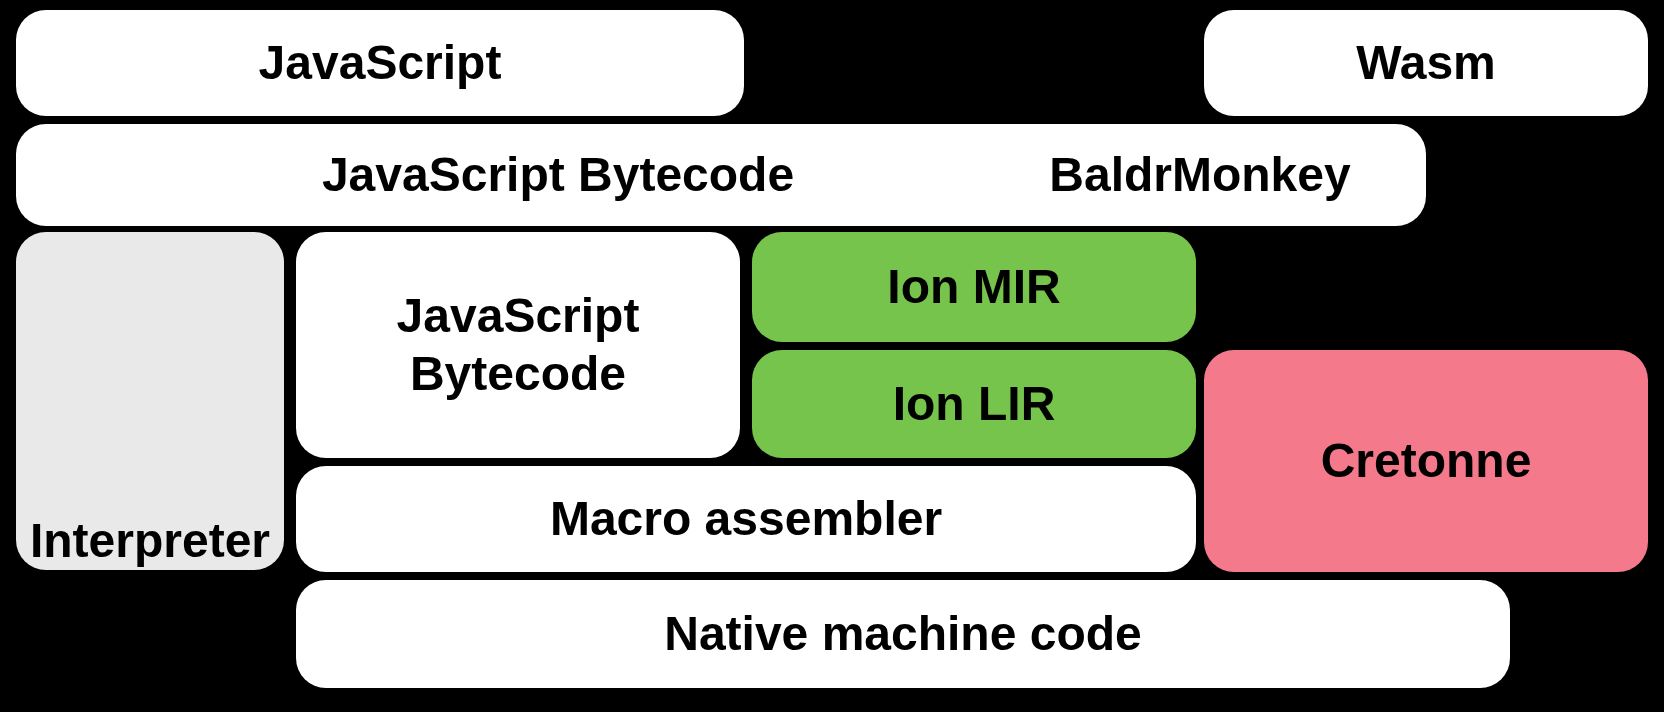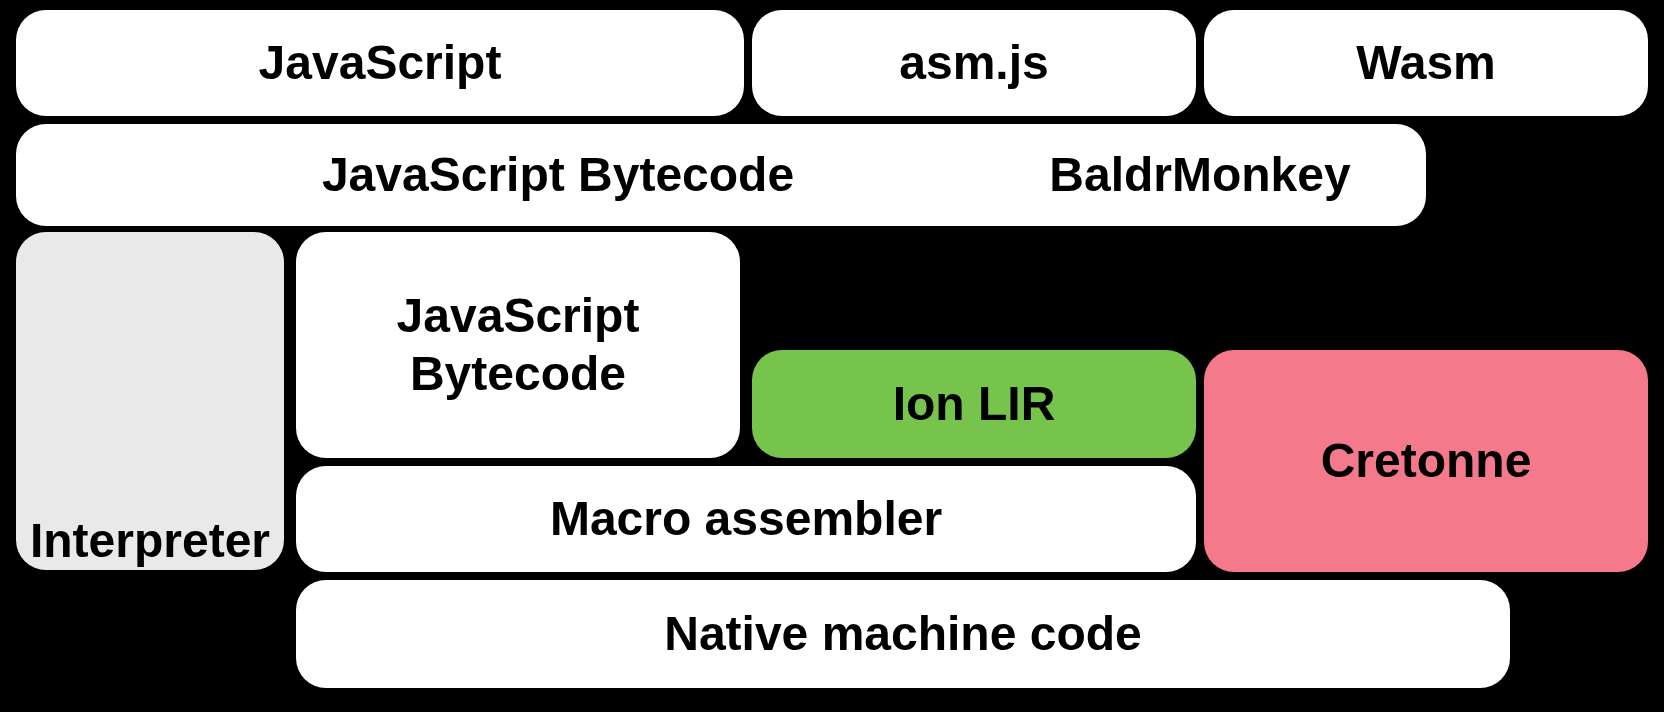--- a/index.html
+++ b/index.html
@@ -35,23 +35,20 @@
   .stack { display: flex; flex-direction: column; align-items: center; }
 </style>
 </head>
 <body>
 
 <div class="canvas">
 
   <div class="box white" style="left:16px;  top:10px; width:728px; height:106px;">
     <span>JavaScript</span>
   </div>
-  <div class="box white" style="left:752px; top:10px; width:444px; height:106px;">
-    <span>asm.js</span>
-  </div>
   <div class="box white" style="left:1204px; top:10px; width:444px; height:106px;">
     <span>Wasm</span>
   </div>
 
   <div class="box white" style="left:16px; top:124px; width:1084px; height:102px;">
     <span>JavaScript Bytecode</span>
   </div>
   <div class="box white" style="left:974px; top:124px; width:452px; height:102px;">
     <span>BaldrMonkey</span>
   </div>
@@ -60,20 +57,23 @@
     <span>Interpreter</span>
   </div>
 
   <div class="box white" style="left:296px; top:232px; width:444px; height:226px;">
     <span class="stack">
       <span>JavaScript</span>
       <span>Bytecode</span>
     </span>
   </div>
 
+  <div class="box green" style="left:752px; top:232px; width:444px; height:110px;">
+    <span>Ion MIR</span>
+  </div>
   <div class="box green" style="left:752px; top:350px; width:444px; height:108px;">
     <span>Ion LIR</span>
   </div>
 
   <div class="box pink" style="left:1204px; top:350px; width:444px; height:222px;">
     <span>Cretonne</span>
   </div>
 
   <div class="box white" style="left:296px; top:466px; width:900px; height:106px;">
     <span>Macro assembler</span>

